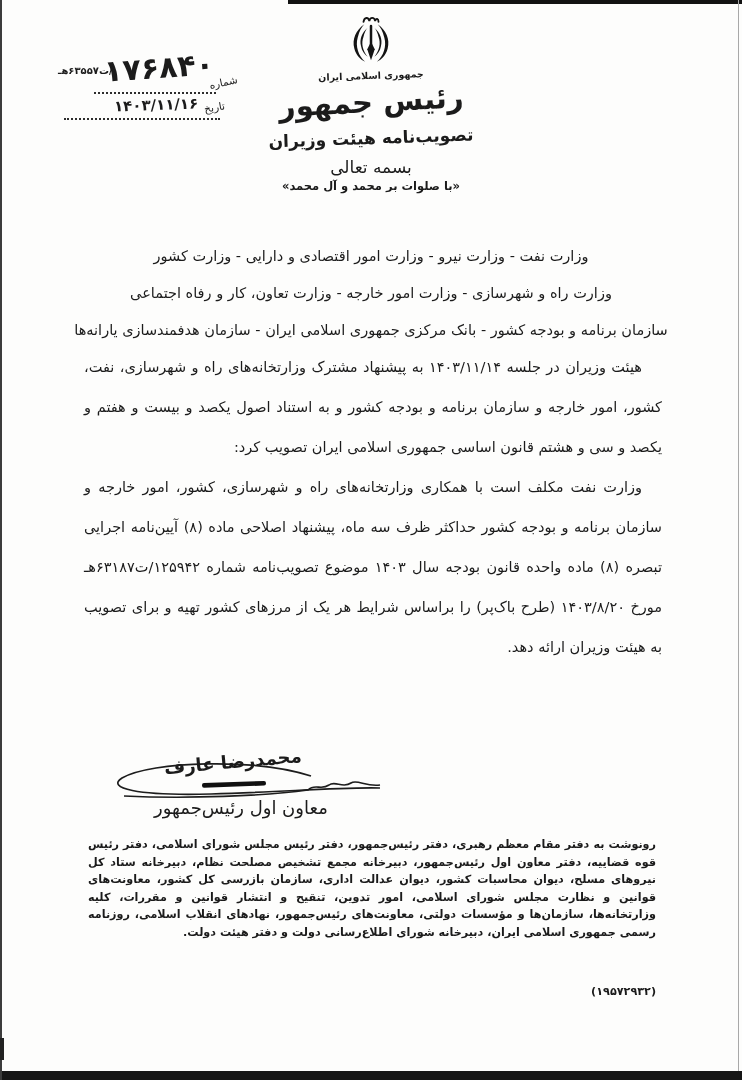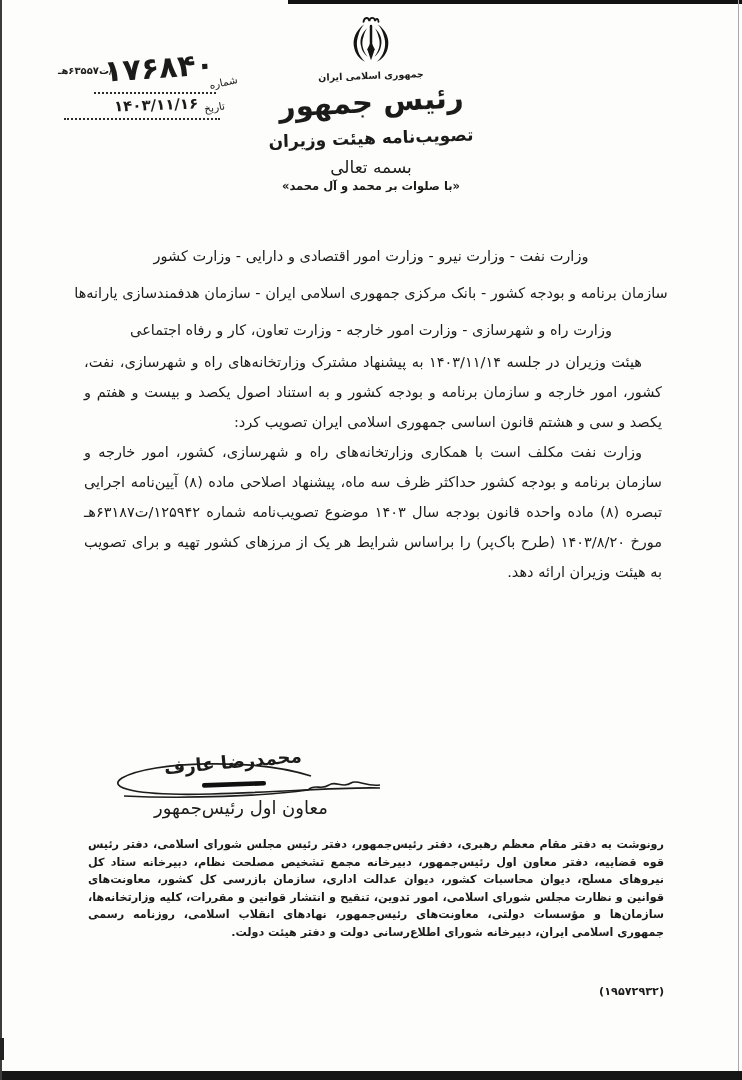--- a/index.html
+++ b/index.html
@@ -65,40 +65,40 @@
 
   
   .addressees {
     position: absolute; top: 238px; left: 40px; right: 40px;
     text-align: center; font-size: 14.5px; font-weight: normal; line-height: 37px;
   }
 
   
   .body-text {
     position: absolute; top: 347px; right: 80px; left: 84px;
-    font-size: 14.5px; line-height: 30px; text-align: justify;
+    font-size: 14.5px; line-height: 40px; text-align: justify;
   }
   .body-text p { margin: 0; text-indent: 20px; }
 
   
   .signature { position: absolute; top: 738px; left: 96px; width: 310px; height: 85px; }
   .sig-svg { position: absolute; inset: 0; }
   .sig-name {
     position: absolute; top: 13px; left: 68px;
     font-size: 18px; font-weight: bold; transform: rotate(-5deg);
     white-space: nowrap;
   }
   .sig-title {
     position: absolute; top: 59px; left: 58px;
     font-size: 18px; font-weight: normal; white-space: nowrap;
   }
 
   
   .footer {
-    position: absolute; top: 836px; right: 78px; left: 88px;
+    position: absolute; top: 836px; right: 86px; left: 88px;
     font-size: 11.2px; font-weight: bold; line-height: 17.6px; text-align: justify;
   }
   .footer p { margin: 0; }
   .ref-number { text-align: right; margin-top: 41px; }
 </style>
 </head>
 <body>
 
 <div class="page">
 
@@ -132,22 +132,22 @@
     </div>
     <div class="emblem-caption">جمهوری اسلامی ایران</div>
     <div class="title-calligraphy">رئیس جمهور</div>
     <div class="subtitle-calligraphy">تصویب‌نامه هیئت وزیران</div>
     <div class="besmeleh">بسمه تعالی</div>
     <div class="salavat">«با صلوات بر محمد و آل محمد»</div>
   </div>
 
   <div class="addressees">
     <div>وزارت نفت - وزارت نیرو - وزارت امور اقتصادی و دارایی - وزارت کشور</div>
+    <div>وزارت راه و شهرسازی - وزارت امور خارجه - وزارت تعاون، کار و رفاه اجتماعی</div>
     <div>سازمان برنامه و بودجه کشور - بانک مرکزی جمهوری اسلامی ایران - سازمان هدفمندسازی یارانه‌ها</div>
-    <div>وزارت راه و شهرسازی - وزارت امور خارجه - وزارت تعاون، کار و رفاه اجتماعی</div>
   </div>
 
   <div class="body-text">
     <p>هیئت وزیران در جلسه ۱۴۰۳/۱۱/۱۴ به پیشنهاد مشترک وزارتخانه‌های راه و شهرسازی، نفت، کشور، امور خارجه و سازمان برنامه و بودجه کشور و به استناد اصول یکصد و بیست و هفتم و یکصد و سی و هشتم قانون اساسی جمهوری اسلامی ایران تصویب کرد:</p>
     <p>وزارت نفت مکلف است با همکاری وزارتخانه‌های راه و شهرسازی، کشور، امور خارجه و سازمان برنامه و بودجه کشور حداکثر ظرف سه ماه، پیشنهاد اصلاحی ماده (۸) آیین‌نامه اجرایی تبصره (۸) ماده واحده قانون بودجه سال ۱۴۰۳ موضوع تصویب‌نامه شماره ۱۲۵۹۴۲/ت۶۳۱۸۷هـ مورخ ۱۴۰۳/۸/۲۰ (طرح باک‌پر) را براساس شرایط هر یک از مرزهای کشور تهیه و برای تصویب به هیئت وزیران ارائه دهد.</p>
   </div>
 
   <div class="signature">
     <svg class="sig-svg" viewBox="0 0 310 85" width="310" height="85" aria-hidden="true">
       <path d="M215,38 C160,20 55,23 26,40 C10,50 40,58 115,56 C190,54 240,49 284,50" fill="none" stroke="#1d1d1d" stroke-width="1.7"></path>

